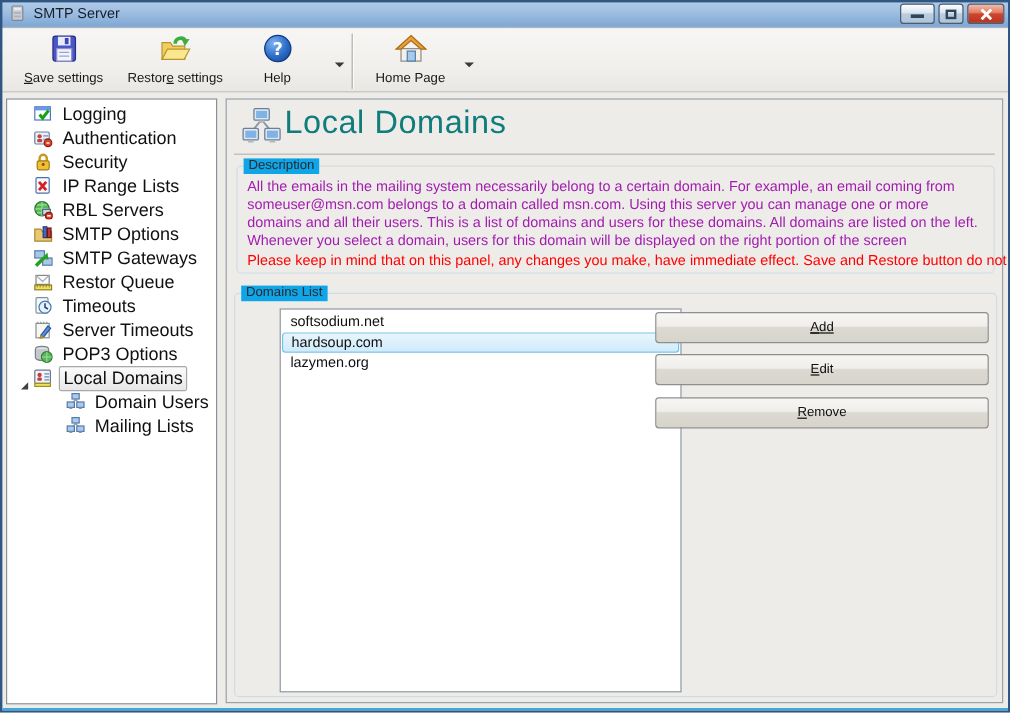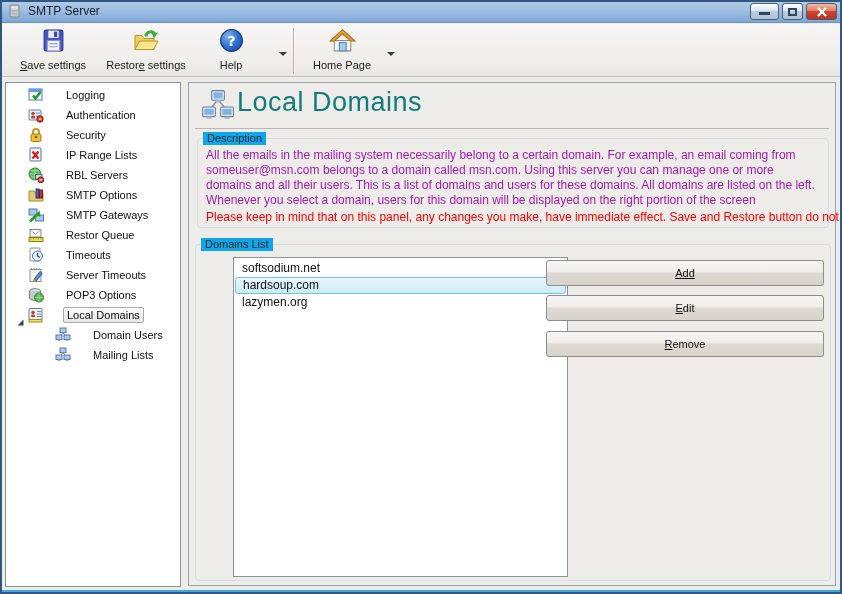--- a/index.html
+++ b/index.html
@@ -60,21 +60,21 @@
   .sidebar {
     position:absolute; left:5px; top:82px; width:176px; height:505px;
     background:#FFFFFF; border:1px solid #8A9097; padding-top:2px; z-index:5;
   }
   .tree-item {
     position:relative; height:20px; display:flex; align-items:center;
     padding-left:22px; cursor:default;
   }
   .tree-item.child { padding-left:49px; }
   .ticon { width:16px; height:16px; margin-right:5px; flex:0 0 16px; display:flex; align-items:center; justify-content:center; }
-  .tlabel { font-size:11px; color:#101010; white-space:nowrap; padding:1px 3px;margin-left:14px; }
+  .tlabel { font-size:15px; color:#101010; white-space:nowrap; padding:1px 3px; }
   .tlabel.sel {
     border:1px solid #A9A9A9; border-radius:2px;
     background:linear-gradient(180deg,#FBFBFB,#E7E7E7);
   }
   .expand-tri { position:absolute; left:11px; top:7px; }
 
   
   .main {
     position:absolute; left:188px; top:82px; width:648px; height:504px;
     background:#EDECE9; border:1px solid #9AA2AA; z-index:5;

